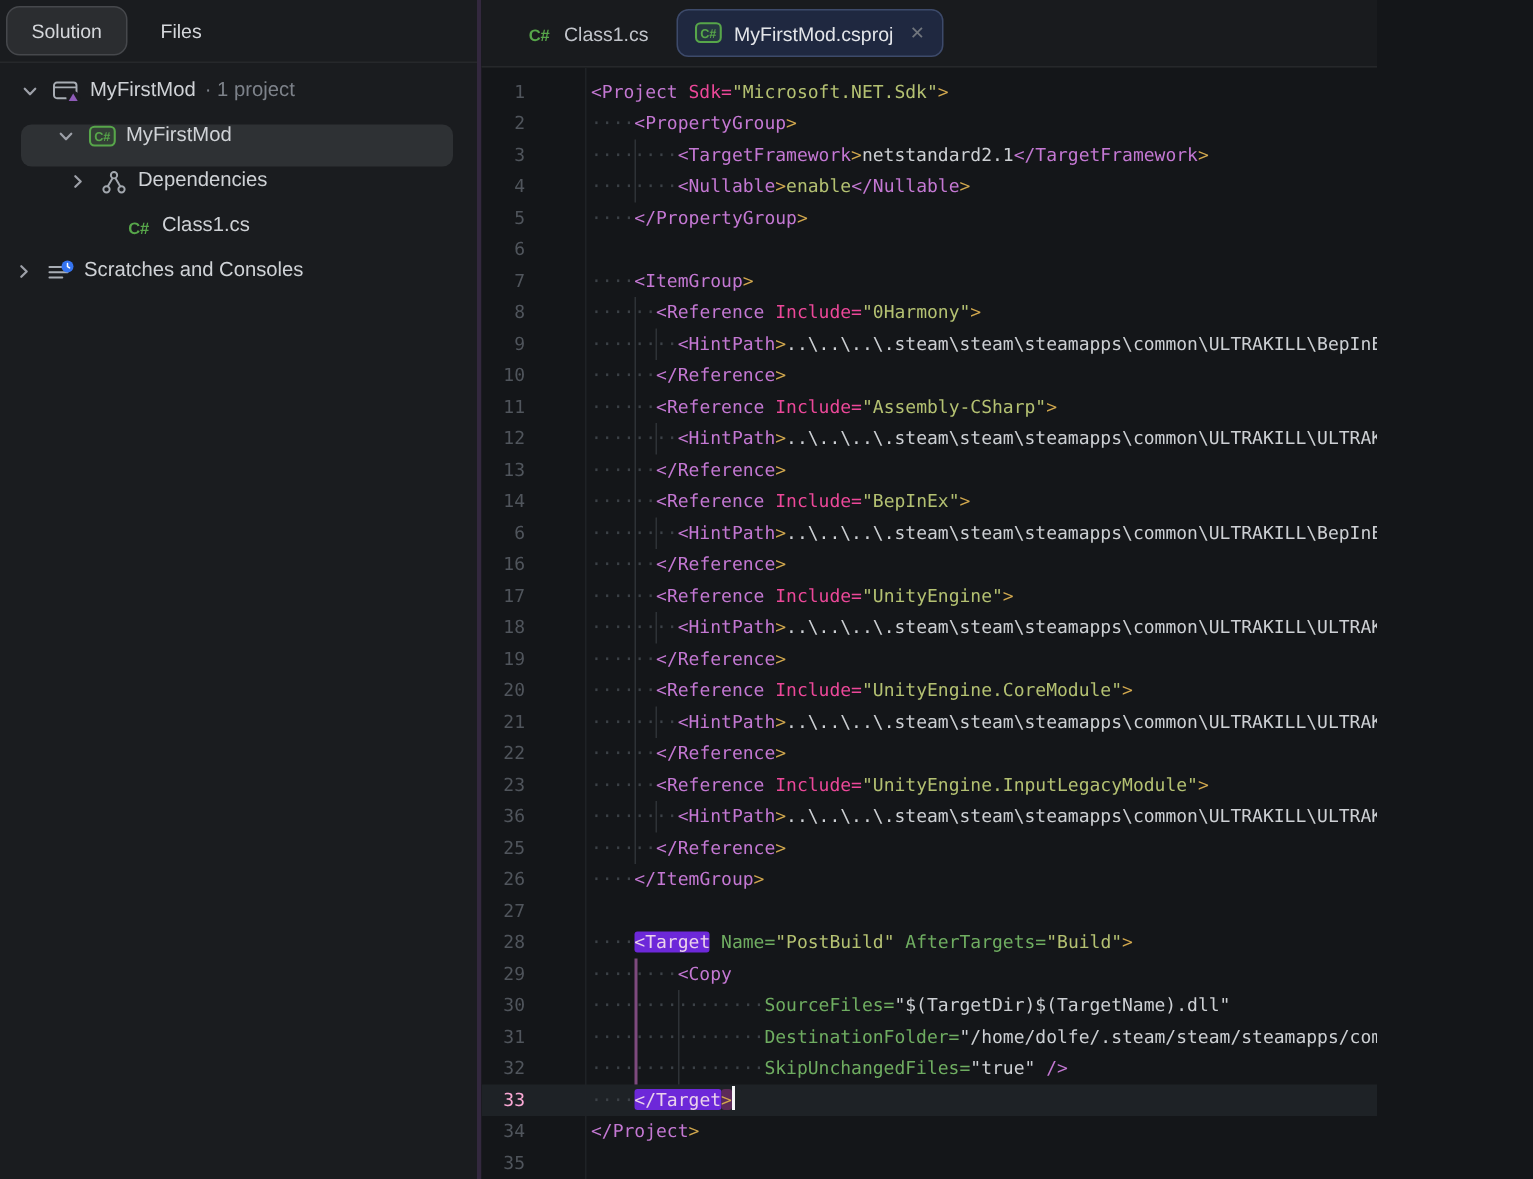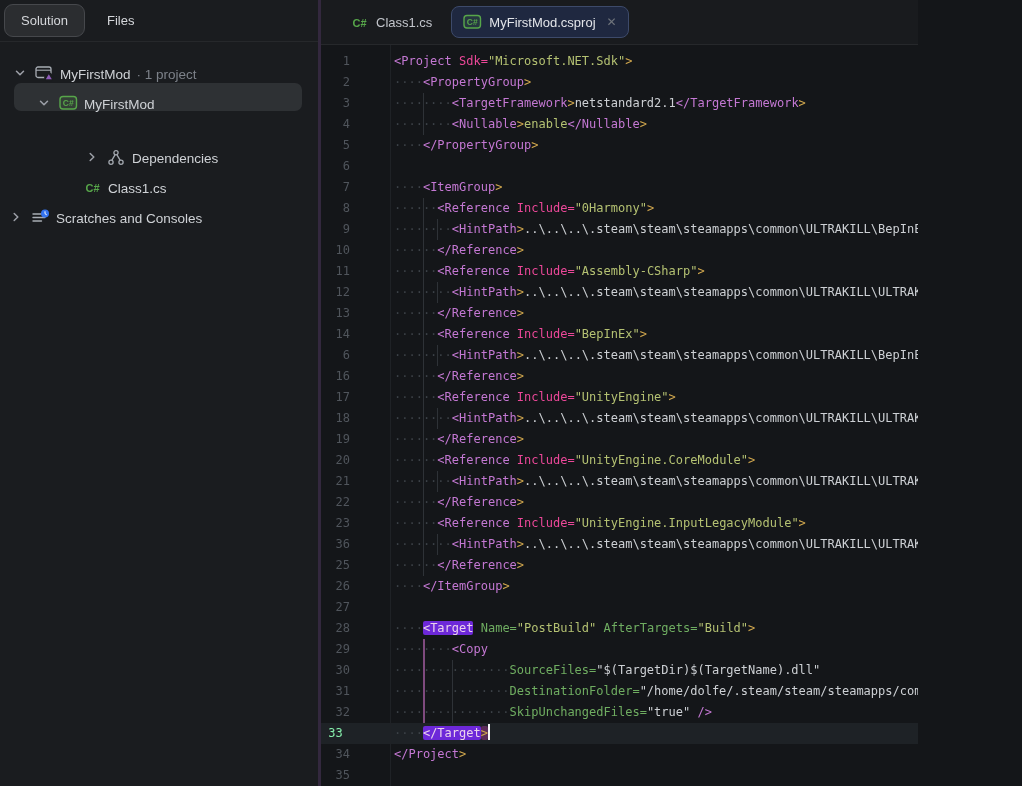--- a/index.html
+++ b/index.html
@@ -7,21 +7,21 @@
               font-family:"Liberation Sans", sans-serif; }
   #app { display:flex; width:918px; height:786px;border-radius:29px; }
 
   
   #panel { width:318px; height:100%; background:#1A1C1F; flex:0 0 auto; display:flex; flex-direction:column; }
   .panel-tabs { height:42px; display:flex; align-items:center; gap:6px; padding:0 4px;
                 border-bottom:1px solid #26282B; }
   .ptab { font-size:13px; color:#D5D7DB; padding:8px 16px; border-radius:9px; cursor:default; }
   .ptab.active { background:#2B2D30; border:1px solid #46484C; }
   .tree { padding-top:10px; }
-  .tree-row { position:relative; height:30px; display:flex; align-items:flex-end; font-size:13.5px; color:#CFD2D6; }
+  .tree-row { position:relative; height:30px; display:flex; align-items:flex-start; font-size:13.5px; color:#CFD2D6; }
   .tree-row .selbg { position:absolute; left:14px; right:16px; top:1px; bottom:1px; background:#2E3134; border-radius:7px; }
   .tw { width:24px; height:18px; display:inline-flex; align-items:center; justify-content:center; position:relative; flex:0 0 auto; }
   .tlabel { position:relative; margin-left:4px; white-space:nowrap; }
   .tsuffix { position:relative; margin-left:6px; color:#7D828A; white-space:nowrap; }
 
   
   #splitter { width:3px; height:100%; background:#33283E; flex:0 0 auto; }
 
   
   #editor { flex:1 1 auto; height:100%; background:#141619; display:flex; flex-direction:column; min-width:0; }
@@ -32,21 +32,21 @@
   .etab.active { background:#1F2840; border:1px solid #3D4A6A; color:#E3E5E9; }
   .etab .close { color:#70757C; font-size:12px; margin-left:4px; }
 
   .code-wrap { position:relative; flex:1 1 auto; overflow:hidden;
                font-family:"DejaVu Sans Mono", monospace; font-size:12px; line-height:21px; }
   .curline-bg { position:absolute; left:0; right:0; height:21px; background:#1E2226; }
   .guide { position:absolute; width:1px; background:#2E3237; }
   .guide.purple { background:#7E4A7E; width:2px; }
   .gutter { position:absolute; top:6px; left:0; width:73px; text-align:right; color:#50555C; }
   .gutter div { height:21px; padding-right:44px; }
-  .gutter div.cur { color:#86efac;text-align:center; }
+  .gutter div.cur { color:#f9a8d4; }
   .gutter-sep { position:absolute; top:0; bottom:0; left:69px; width:1px; background:#1F2226; }
   .code { position:absolute; top:6px; left:73px; right:0; white-space:pre; }
   .code-line { height:21px; }
 
   .tk-w  { color:#3C4147; }
   .tk-t  { color:#C478D3; }
   .tk-b  { color:#D2A84E; }
   .tk-a1 { color:#ec4899; }
   .tk-a2 { color:#6FAD61; }
   .tk-s  { color:#B4C172; }
@@ -91,21 +91,21 @@
             </svg>
           </span>
           <span class="tw">
             <svg xmlns="http://www.w3.org/2000/svg" width="19" height="16">
               <rect x="1" y="1.5" width="16.5" height="12.5" rx="3" stroke="#57A64A" stroke-width="1.4" fill="rgba(87,166,74,0.12)"></rect>
               <text x="9.2" y="11" text-anchor="middle" font-family="Liberation Sans, sans-serif" font-size="8.5" font-weight="bold" fill="#57A64A">C#</text>
             </svg>
           </span>
           <span class="tlabel">MyFirstMod</span>
         </div>
-        <div class="tree-row" style="padding-left: 80px; margin-top: 24px;">
+        <div class="tree-row" style="padding-left: 40px;">
           <span class="tw">
             <svg xmlns="http://www.w3.org/2000/svg" width="16" height="16">
               <path d="M6.2 4.5l3.6 3.5-3.6 3.5" stroke="#9DA0A8" stroke-width="1.5" fill="none" stroke-linecap="round" stroke-linejoin="round"></path>
             </svg>
           </span>
           <span class="tw">
             <svg xmlns="http://www.w3.org/2000/svg" width="18" height="17">
               <circle cx="9" cy="3.8" r="2.1" stroke="#A3A8AF" stroke-width="1.3" fill="none"></circle>
               <circle cx="4" cy="13.2" r="2.1" stroke="#A3A8AF" stroke-width="1.3" fill="none"></circle>
               <circle cx="14" cy="13.2" r="2.1" stroke="#A3A8AF" stroke-width="1.3" fill="none"></circle>

